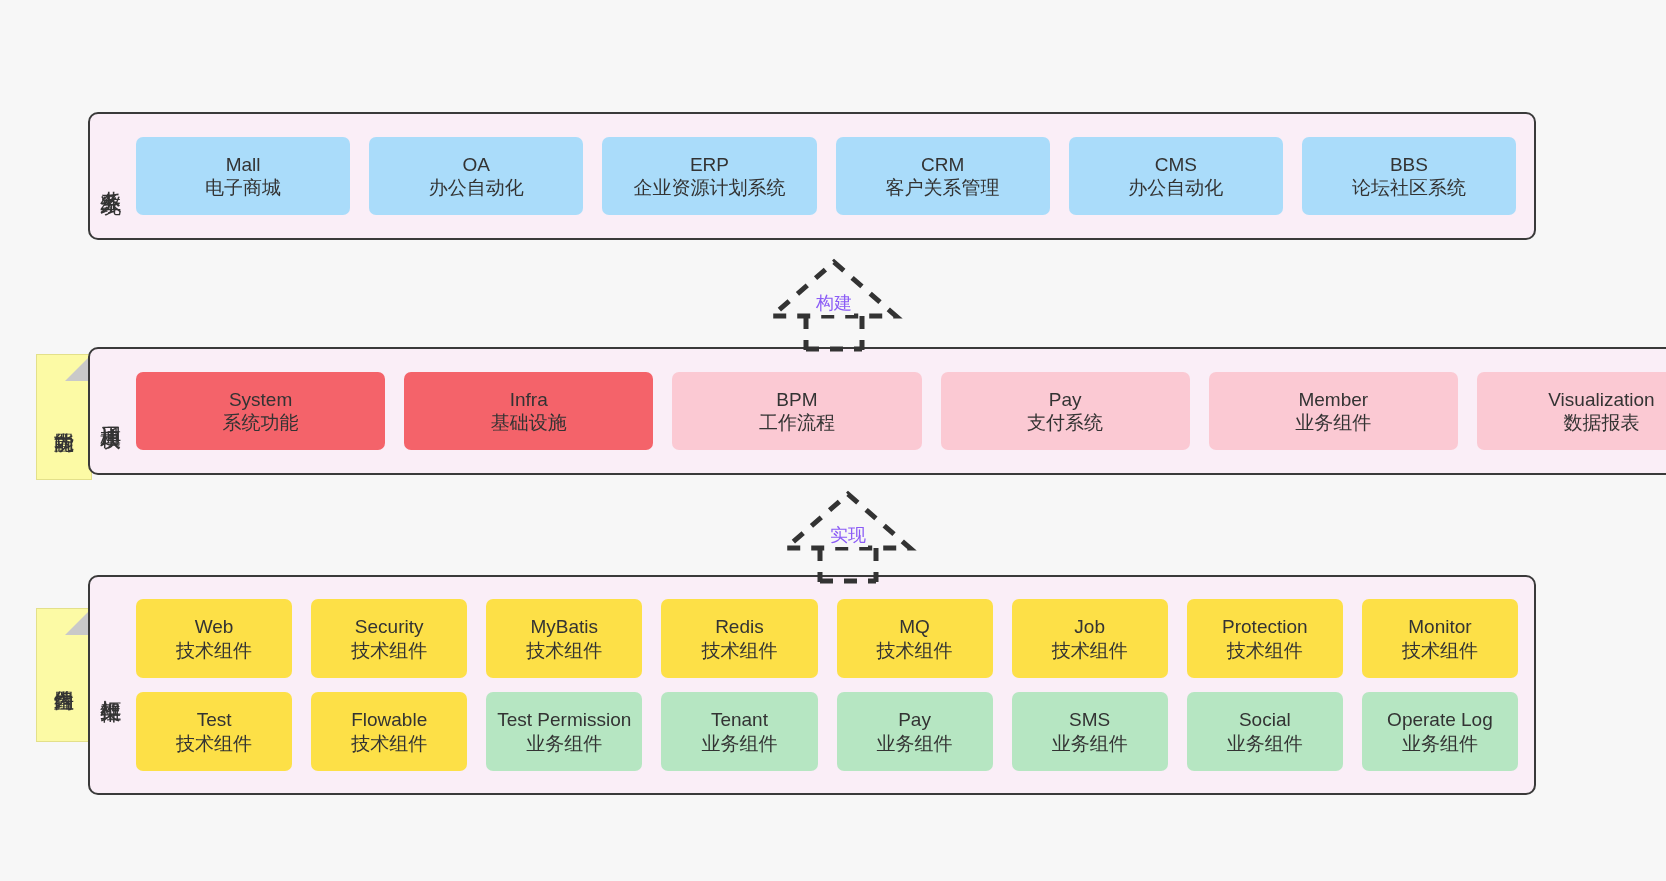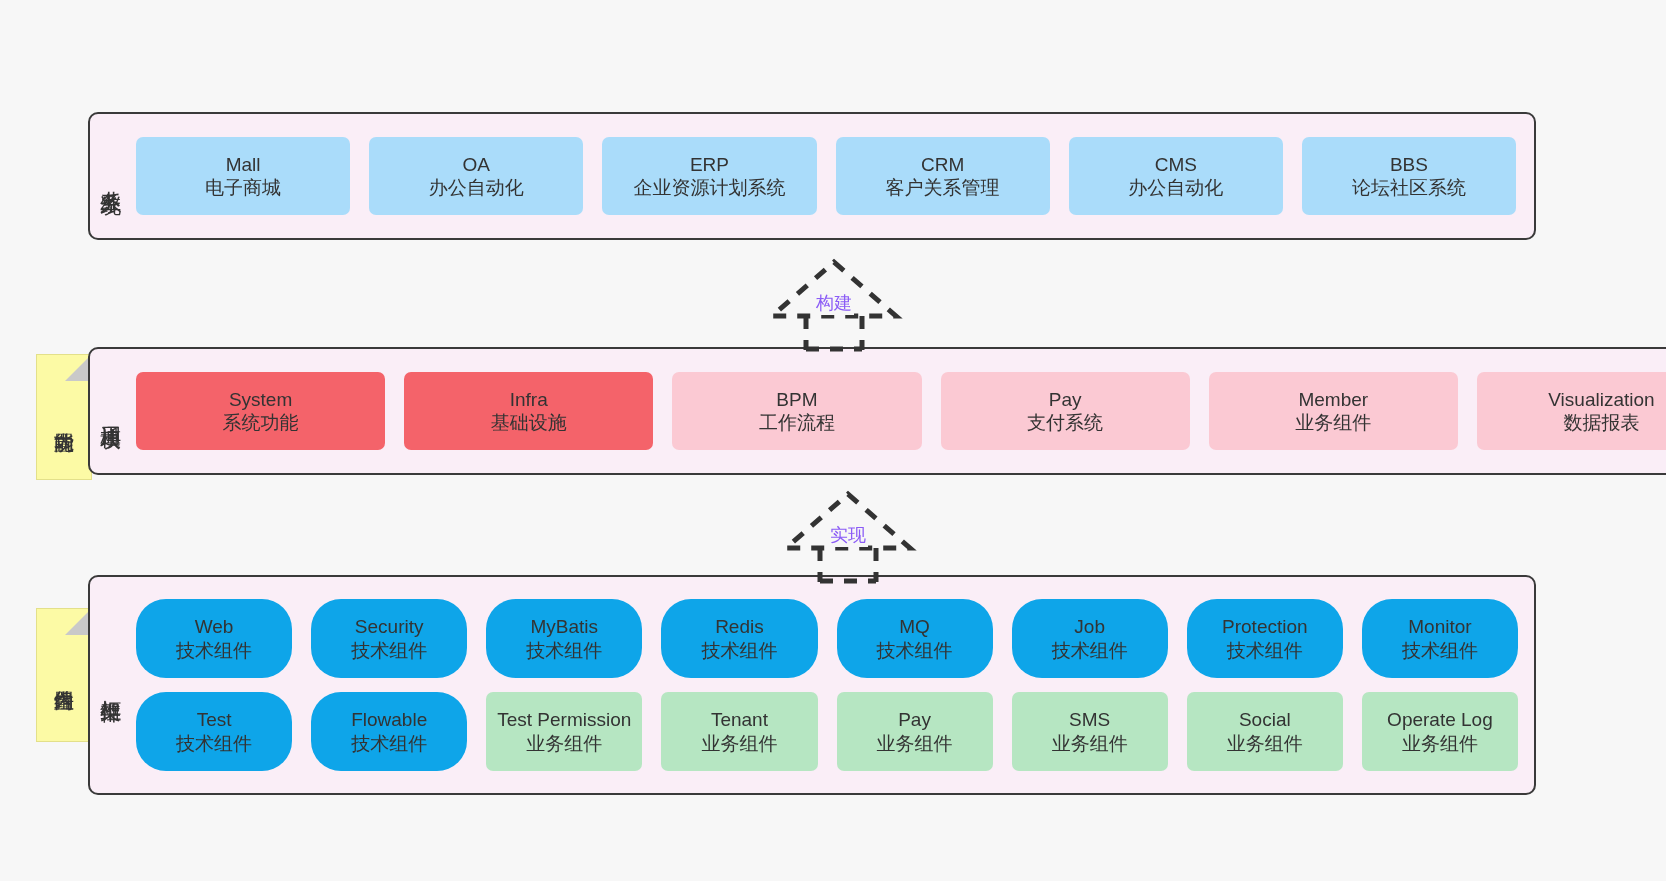--- a/index.html
+++ b/index.html
@@ -93,21 +93,21 @@
   #layer-modules   { left: 88px;  top: 347px; width: 1656px; height: 128px; }
   #layer-modules .row { height: 78px; }
 
   #layer-framework { left: 88px;  top: 575px; width: 1448px; height: 220px; }
   #layer-framework .row { height: 79px; }
 
   
   .blue        { background: #aadcfa; }
   .red-strong  { background: #f4636a; }
   .pink-soft   { background: #fbc9d3; }
-  .green-tech  { background: #0ea5e9; border-radius: 30px; }
+  .green-tech  { background: #fde047; }
   .green-biz   { background: #b6e6c2; }
 
   
   .sticky {
     position: absolute;
     width: 56px;
     background: #fcfaa5;
     border: 1px solid #e3e08a;
     box-sizing: border-box;
     display: flex;

